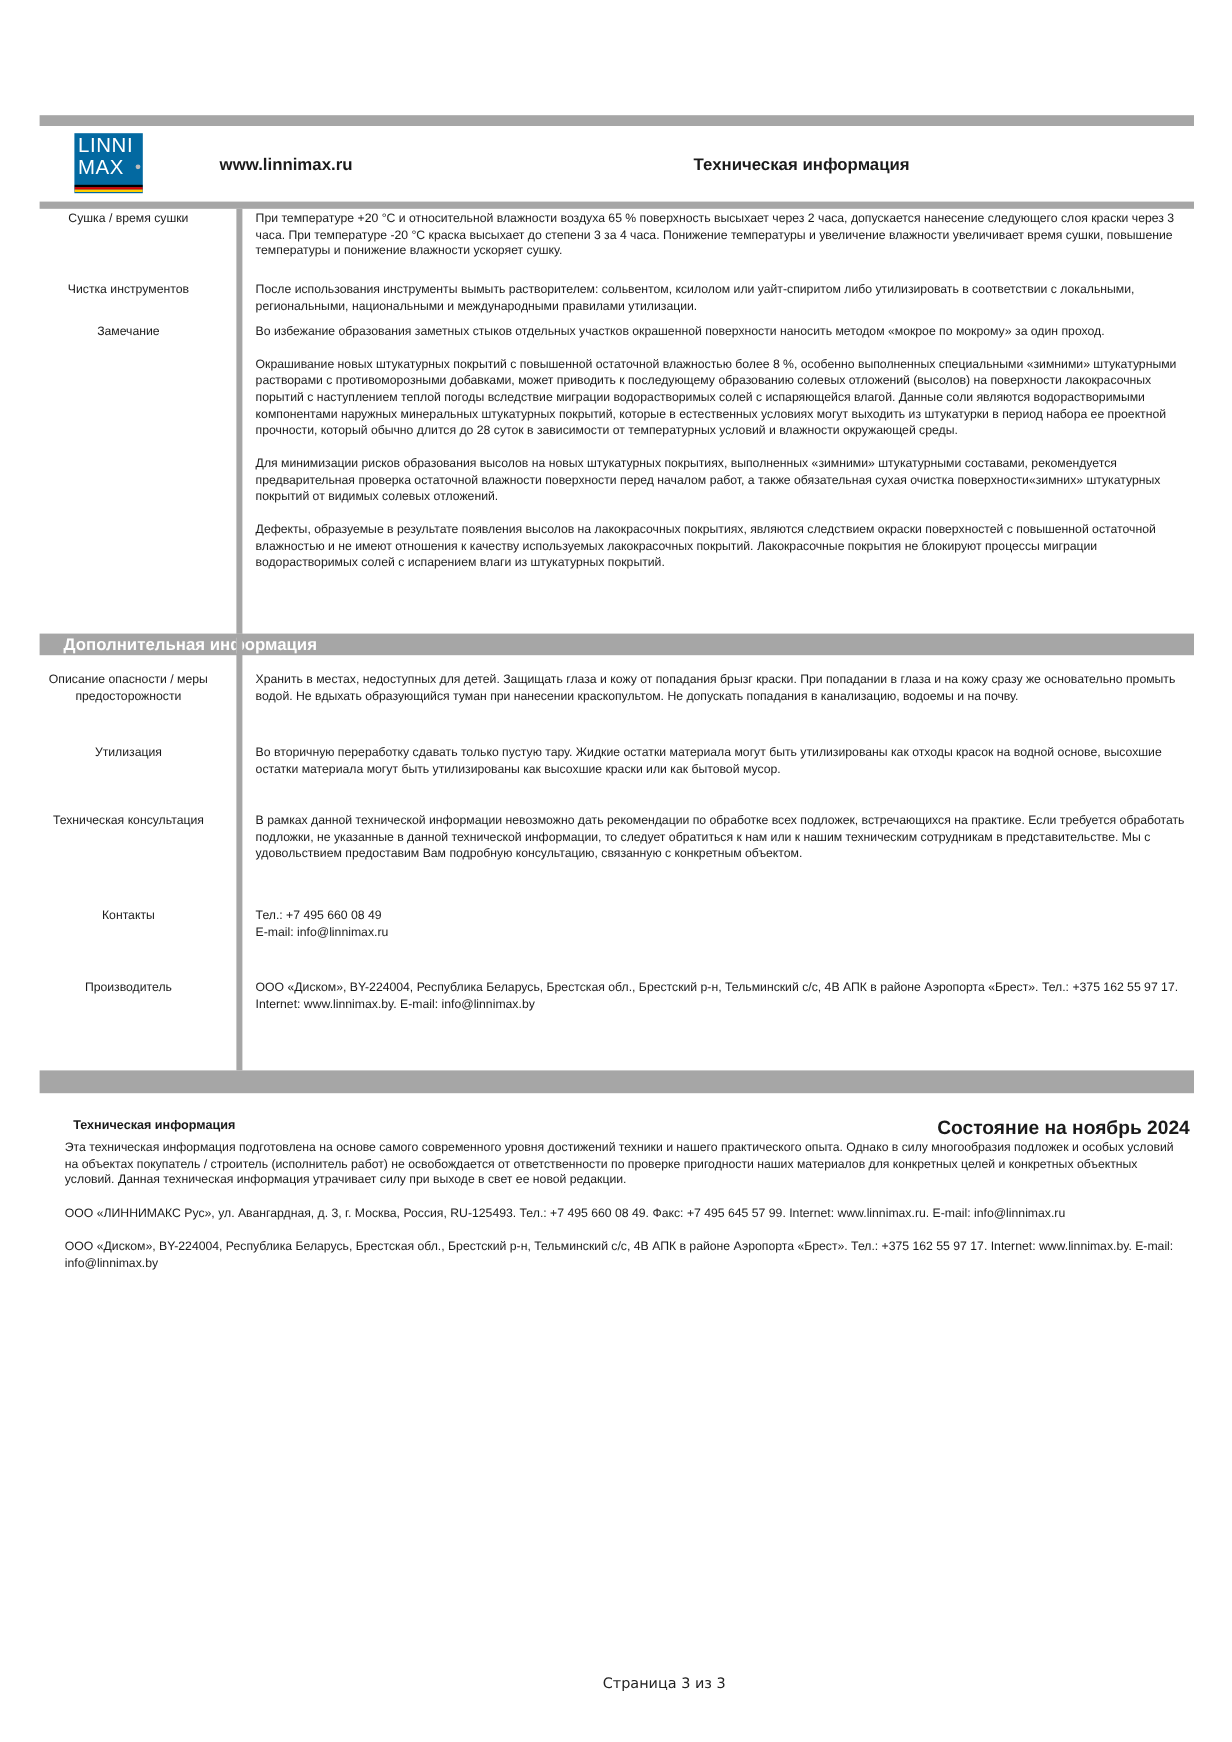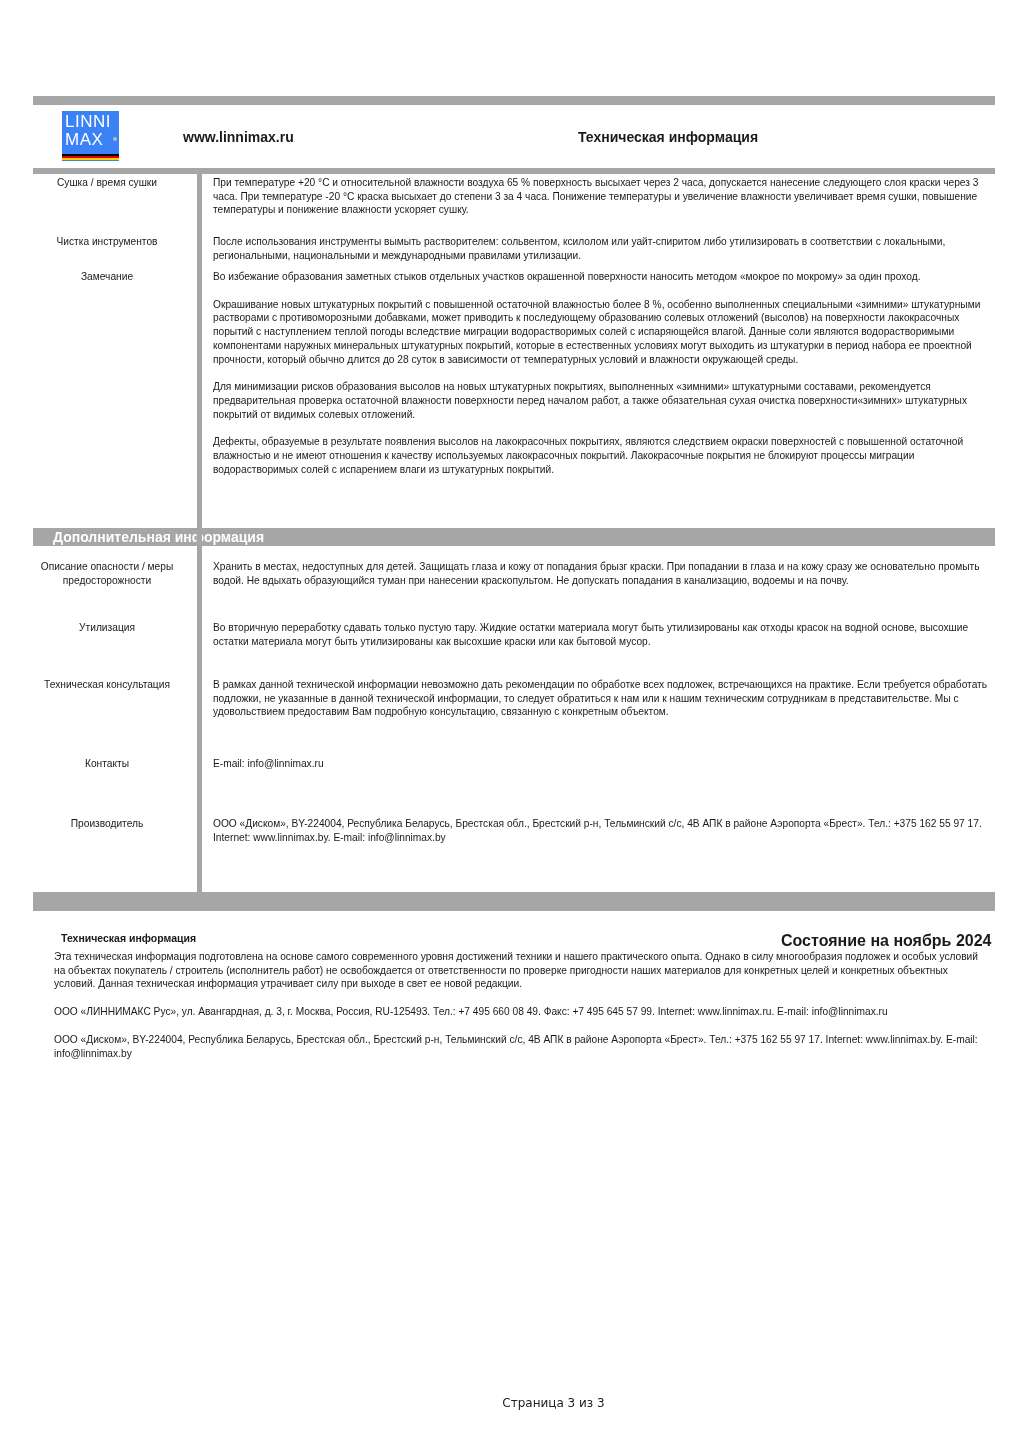--- a/index.html
+++ b/index.html
@@ -5,21 +5,21 @@
   html, body { margin: 0; padding: 0; background: #ffffff; }
   body { width: 1027px; height: 1452px; position: relative; font-family: "Liberation Sans", sans-serif; color: #1a1a1a; overflow: hidden; }
   .bar { position: absolute; left: 33px; width: 962px; background: #a6a6a6; }
   #top-bar { top: 96px; height: 9px; }
   #header-bottom-bar { top: 168px; height: 6px; }
   #section-bar { top: 528px; height: 18px; }
   #bottom-bar { top: 892px; height: 19px; }
   .vdivider { position: absolute; left: 197px; width: 5px; background: #a6a6a6; }
   #vdiv1 { top: 174px; height: 354px; }
   #vdiv2 { top: 528px; height: 364px; }
-  #logo { position: absolute; left: 62px; top: 111px; width: 57px; height: 50px; background: #3b82f6; overflow: hidden; }
+  #logo { position: absolute; left: 62px; top: 111px; width: 57px; height: 50px; background: #0369a1; overflow: hidden; }
   #logo .txt { position: absolute; left: 3px; top: 2px; color: #ffffff; font-family: "Liberation Sans", sans-serif; font-size: 17px; line-height: 18px; letter-spacing: 0.5px; }
   #logo .flag { position: absolute; left: 0; bottom: 0; width: 57px; height: 7px; }
   #logo .flag div { height: 2px; }
   #logo .dot { position: absolute; left: 51px; top: 26px; width: 4px; height: 4px; border-radius: 50%; background: #bbbbbb; }
   #site-url { position: absolute; left: 183px; top: 129px; font-size: 14px; font-weight: bold; }
   #doc-title { position: absolute; left: 578px; top: 129px; font-size: 14px; font-weight: bold; }
   .row { position: absolute; left: 33px; width: 962px; font-size: 10.2px; line-height: 13.7px; }
   .row .label { position: absolute; right: 808px; width: 160px; text-align: center; }
   .row .content { position: absolute; left: 180px; width: 782px; }
   .row .content p { margin: 0 0 14px 0; }
@@ -100,20 +100,21 @@
 <div class="row" style="top:678px;">
   <div class="label">Техническая консультация</div>
   <div class="content">
     <p>В рамках данной технической информации невозможно дать рекомендации по обработке всех подложек, встречающихся на практике. Если требуется обработать подложки, не указанные в данной технической информации, то следует обратиться к нам или к нашим техническим сотрудникам в представительстве. Мы с удовольствием предоставим Вам подробную консультацию, связанную с конкретным объектом.</p>
   </div>
 </div>
 
 <div class="row" style="top:757px;">
   <div class="label">Контакты</div>
   <div class="content">
+    <div>Тел.: +7 495 660 08 49</div>
     <div>E-mail: info@linnimax.ru</div>
   </div>
 </div>
 
 <div class="row" style="top:817px;">
   <div class="label">Производитель</div>
   <div class="content">
     <p>ООО «Диском», BY-224004, Республика Беларусь, Брестская обл., Брестский р-н, Тельминский с/с, 4В АПК в районе Аэропорта «Брест». Тел.: +375 162 55 97 17. Internet: www.linnimax.by. E-mail: info@linnimax.by</p>
   </div>
 </div>

